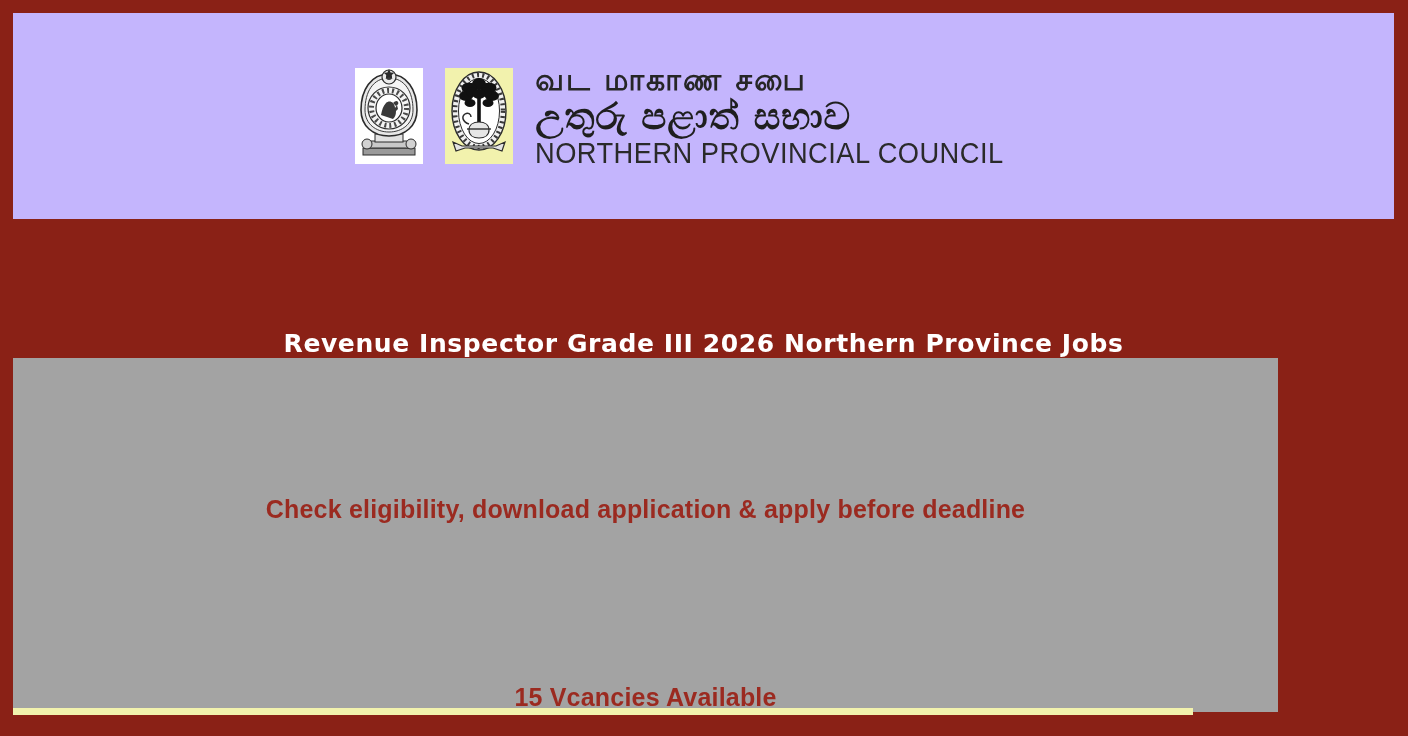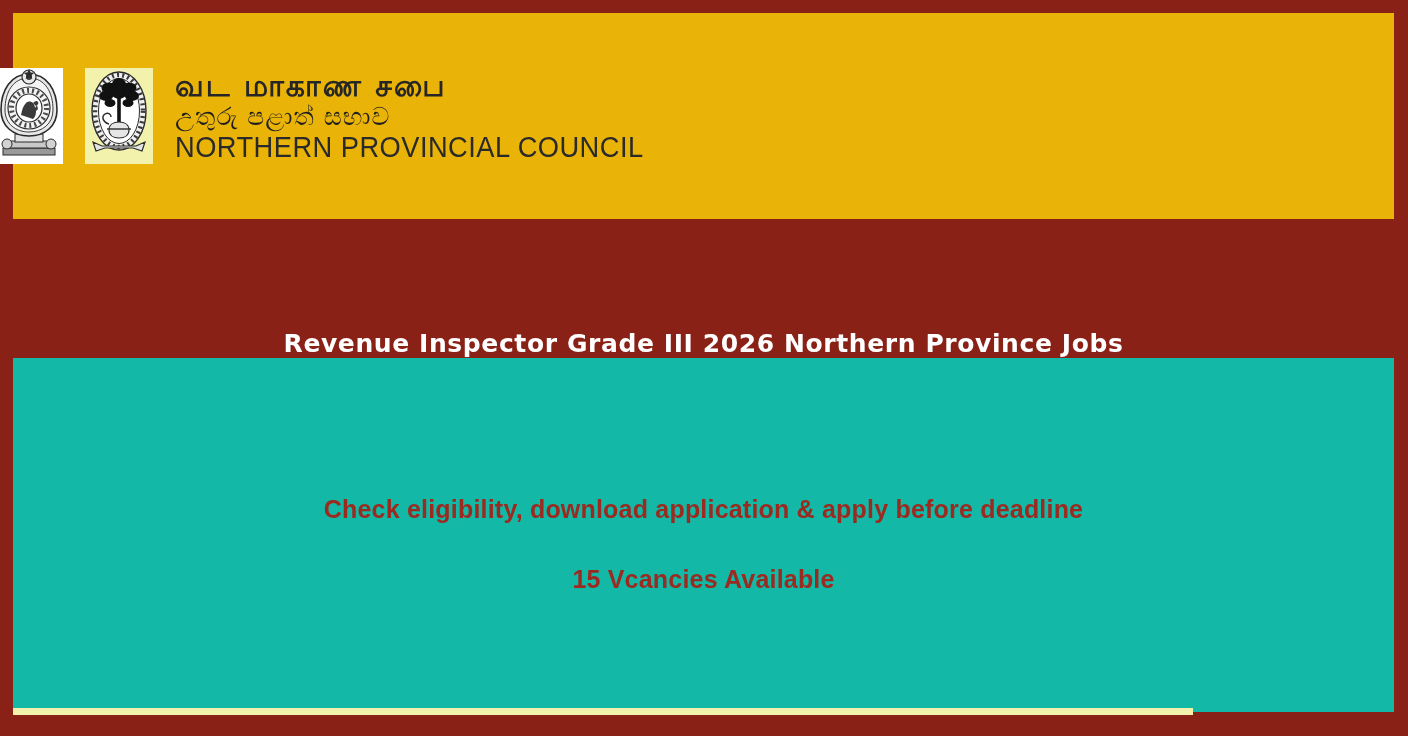--- a/index.html
+++ b/index.html
@@ -21,23 +21,24 @@
     box-sizing: border-box;
   }
 
   
   .header-panel {
     position: absolute;
     left: 13px;
     top: 13px;
     width: 1381px;
     height: 206px;
-    background: #eab308;
+    background: #c4b5fd;
     display: flex;
     align-items: center;
+    justify-content: center;
   }
 
   .logo-block {
     display: flex;
     align-items: center;
     gap: 22px;
     margin-left: -18px;
   }
 
   .crest-group {
@@ -64,22 +65,22 @@
     font-size: 30px;
     font-weight: 700;
     letter-spacing: 2px;
     color: #262626;
     white-space: nowrap;
     margin-bottom: 3px;
   }
 
   .logo-sinhala {
     font-family: "DejaVu Sans", sans-serif;
-    font-size: 25px;
-    font-weight: 400;
+    font-size: 37px;
+    font-weight: 700;
     letter-spacing: 1px;
     color: #1f1f1f;
     white-space: nowrap;
     margin-bottom: 4px;
   }
 
   .logo-english {
     font-family: "Liberation Sans Narrow", "Liberation Sans", sans-serif;
     font-size: 29px;
     font-weight: 400;
@@ -111,27 +112,27 @@
     letter-spacing: 0.6px;
     white-space: nowrap;
     text-align: center;
   }
 
   
   .content-panel {
     position: absolute;
     left: 13px;
     top: 358px;
-    width: 1381px;
+    width: 1265px;
     height: 354px;
-    background: #14b8a6;
+    background: #a3a3a3;
     display: flex;
     flex-direction: column;
     align-items: center;
-    justify-content: flex-start;
+    justify-content: space-between;
   }
 
   .content-line-1 {
     margin-top: 137px;
     color: #9B2A20;
     font-family: "Liberation Sans Narrow", "Liberation Sans", sans-serif;
     font-size: 25px;
     font-weight: 700;
     letter-spacing: 0.2px;
     white-space: nowrap;

